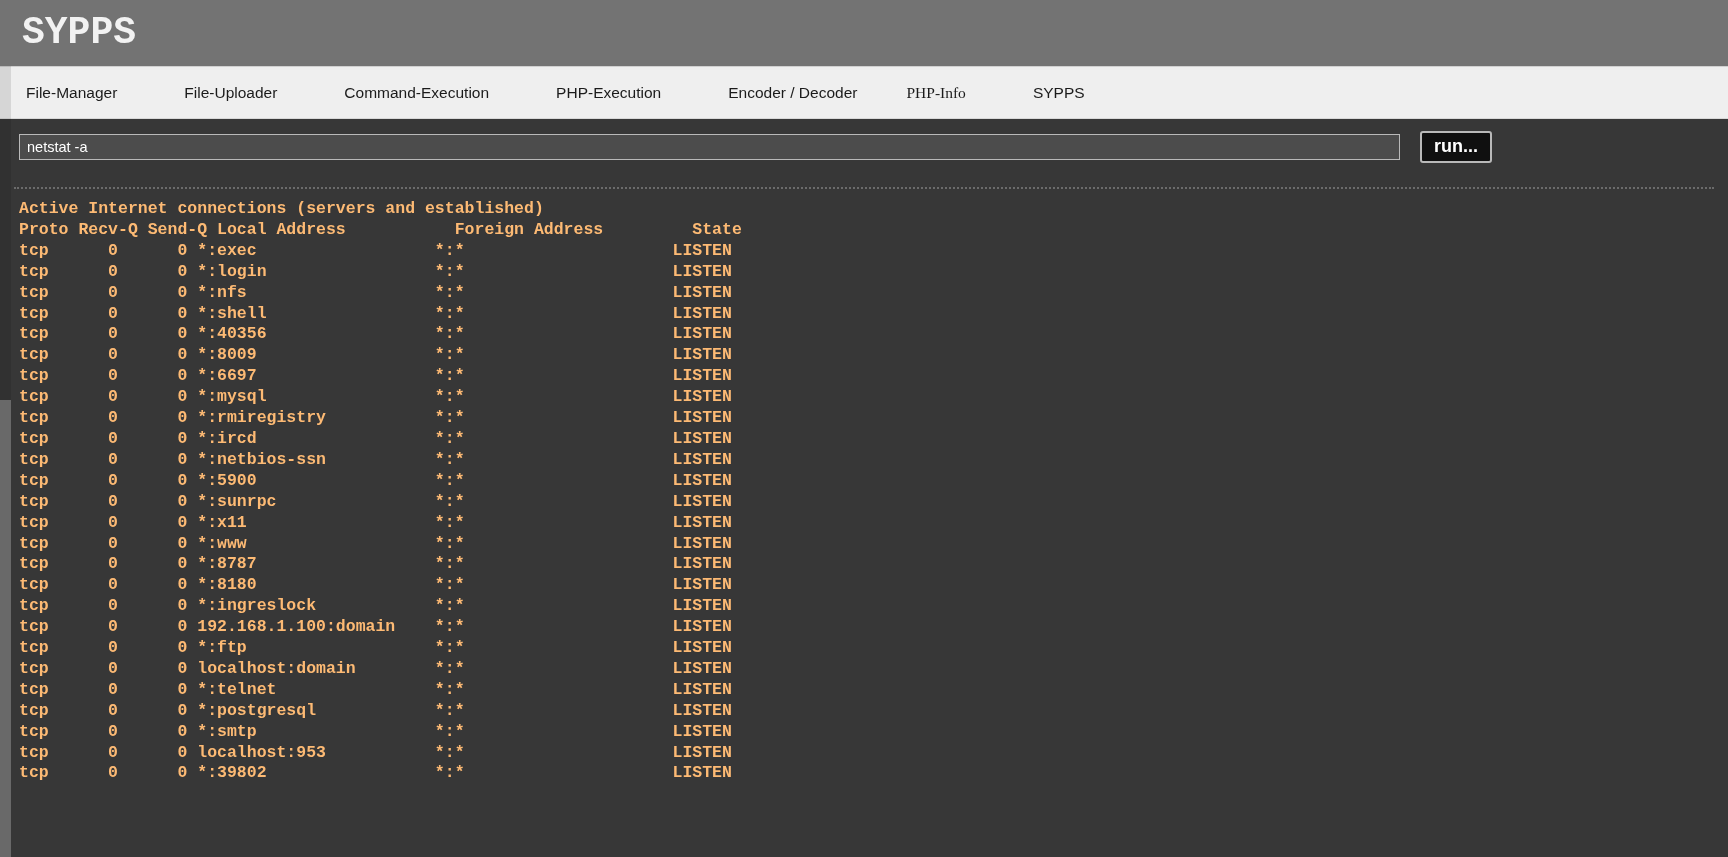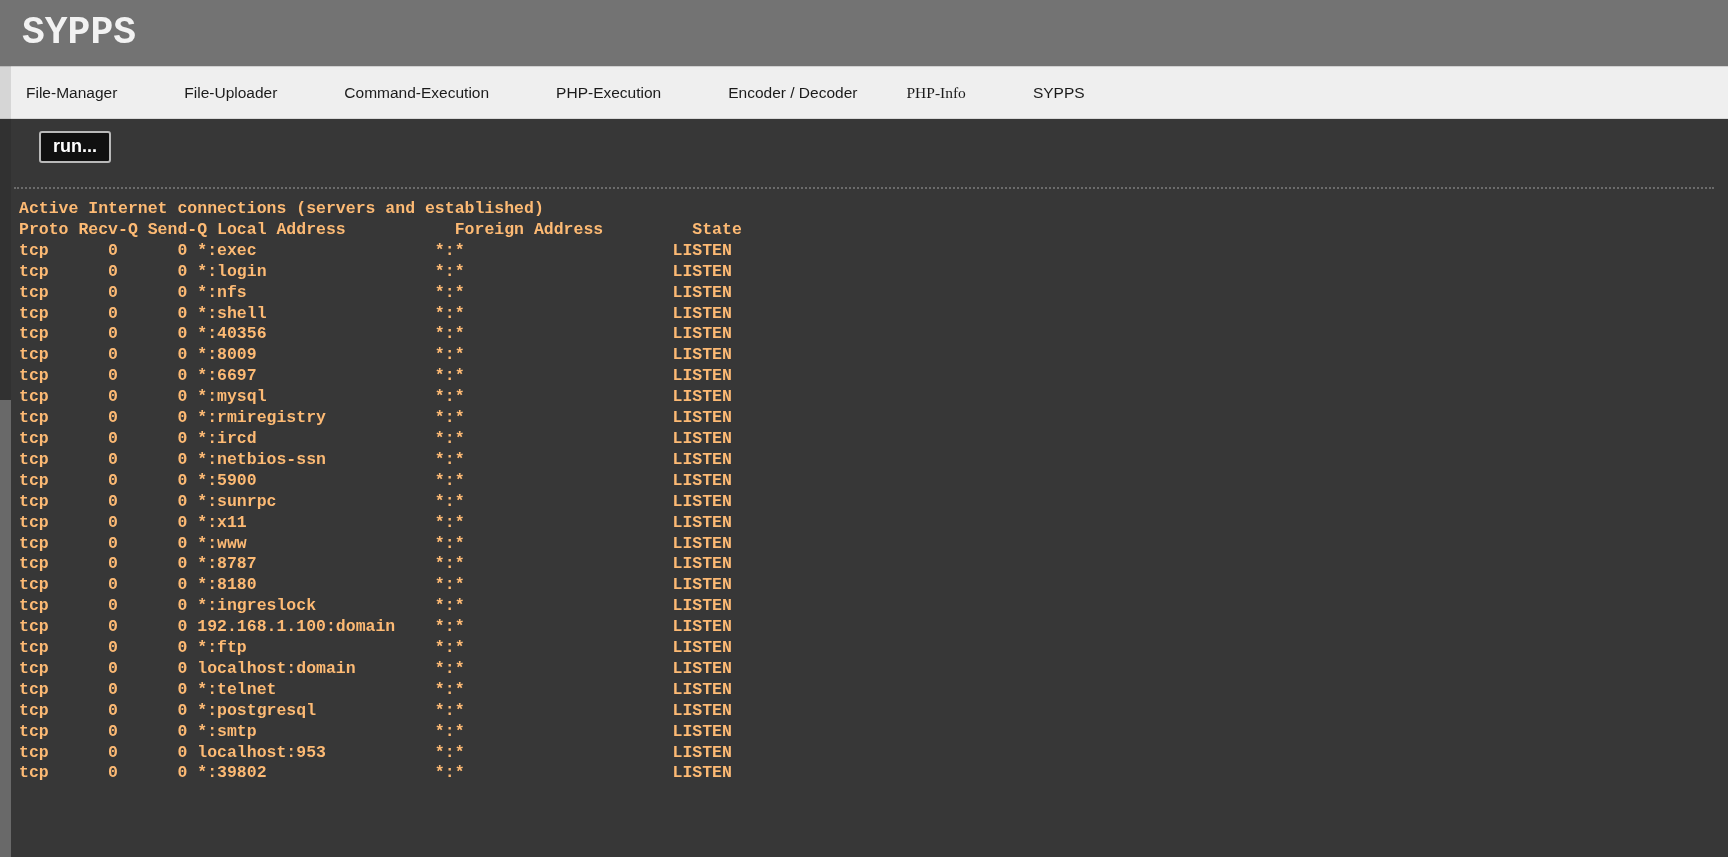--- a/index.html
+++ b/index.html
@@ -168,20 +168,21 @@
     <a class="nav-item">File-Manager</a>
     <a class="nav-item">File-Uploader</a>
     <a class="nav-item">Command-Execution</a>
     <a class="nav-item">PHP-Execution</a>
     <a class="nav-item">Encoder / Decoder</a>
     <a class="nav-item">PHP-Info</a>
     <a class="nav-item">SYPPS</a>
   </div>
 
 <div id="cmdbar">
+  <input id="cmd-input" type="text" value="netstat -a" style="">
   <button id="run-button">run...</button>
 </div>
 
 <div id="separator"></div>
 
 <div id="terminal">
   <pre id="terminal-text">Active Internet connections (servers and established)
 Proto Recv-Q Send-Q Local Address           Foreign Address         State
 tcp      0      0 *:exec                  *:*                     LISTEN
 tcp      0      0 *:login                 *:*                     LISTEN

